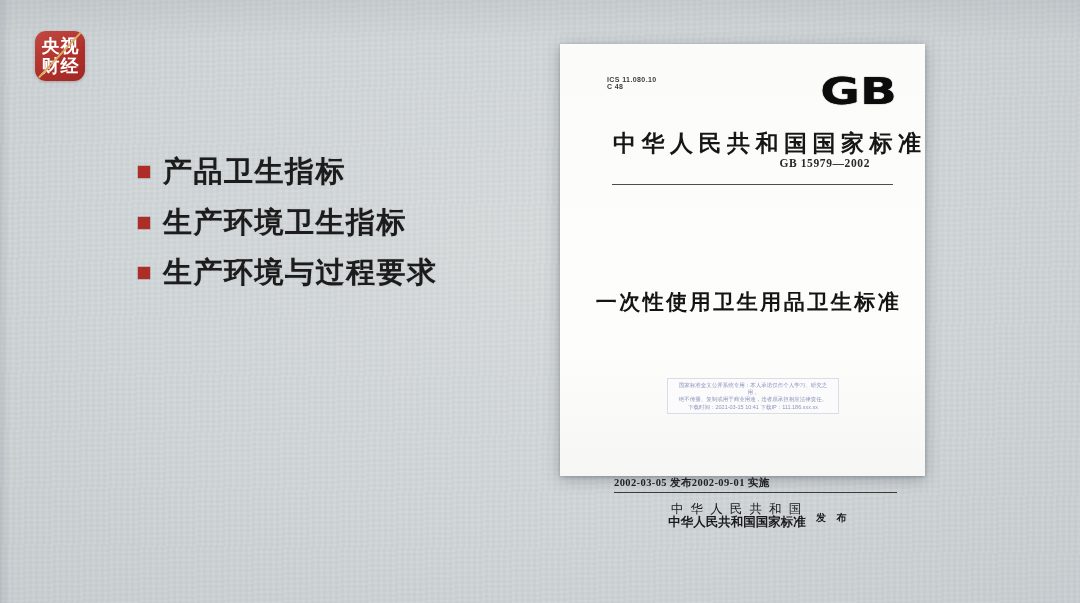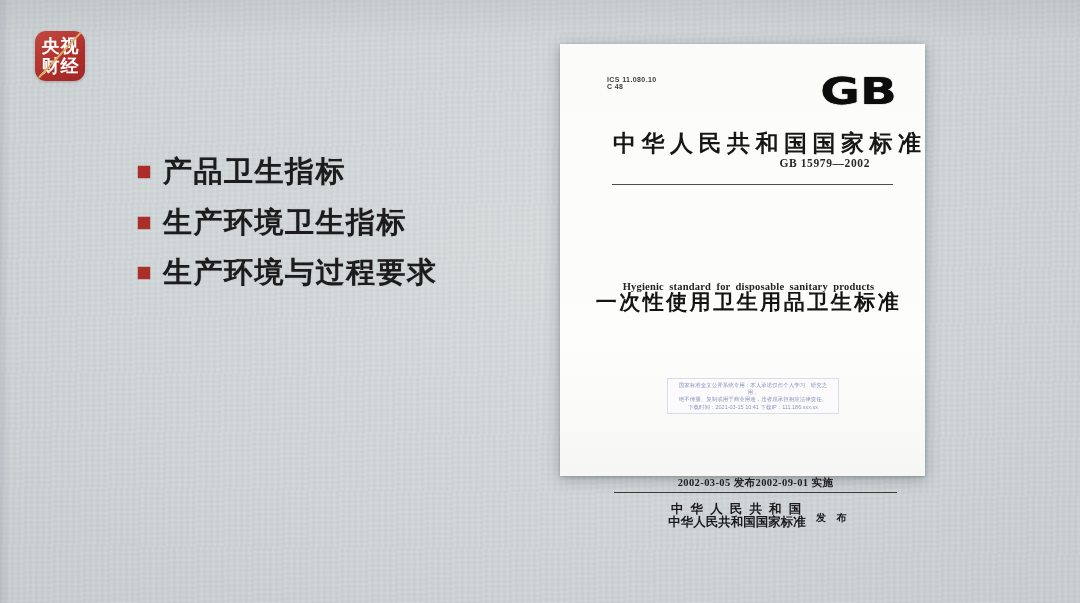--- a/index.html
+++ b/index.html
@@ -96,33 +96,33 @@
   }
   .wm-box {
     position:absolute; left:107px; top:334px; width:172px; height:36px;
     border:1px solid #dcdde4; background:rgba(251,251,254,.7);
     display:flex; flex-direction:column; justify-content:center; gap:1px;
     text-align:center; color:#8d94ba; font-size:5.5px; line-height:6.5px;
     filter:blur(.45px); padding:2px 6px; overflow:hidden;
   }
   .dates {
     position:absolute; left:54px; top:432px; width:283px;
-    display:flex; justify-content:center;
+    display:flex; justify-content:flex-start;
     font-size:10.5px; font-weight:bold; color:#222; letter-spacing:.4px;
     font-family:"Liberation Serif","DejaVu Serif",serif;
   }
   .dates-rule {
     position:absolute; left:54px; top:448px; width:283px; height:0;
     border-top:1.4px solid #3a3a3a;
   }
   .publisher {
     position:absolute; left:54px; top:459px; width:246px; text-align:center;
     font-family:"Liberation Serif","DejaVu Serif",serif; color:#1a1a1a;
   }
-  .pub1 { font-size:12.5px; font-weight:bold; letter-spacing:2px; white-space:pre; line-height:13px; }
+  .pub1 { font-size:12.5px; font-weight:normal; letter-spacing:2px; white-space:pre; line-height:13px; }
   .pub2 { font-size:12.5px; font-weight:bold; letter-spacing:0; line-height:13px; }
   .publish-label {
     position:absolute; left:256px; top:467px; font-size:10px; font-weight:bold;
     color:#1a1a1a; letter-spacing:4px; white-space:pre;
     font-family:"Liberation Serif","DejaVu Serif",serif;
     text-align:right;
   }
 </style>
 </head>
 <body>
@@ -153,21 +153,20 @@
   </div>
 
   <div class="doc">
     <div class="ics">ICS 11.080.10
 C 48</div>
     <div class="gb-mark">GB</div>
     <div class="std-header">中华人民共和国国家标准</div>
     <div class="std-number">GB 15979—2002</div>
     <div class="rule"></div>
     <div class="title-cn">一次性使用卫生用品卫生标准</div>
-    <div class="title-en">Hygienic standard for disposable sanitary products</div>
 
     <div class="wm-box">
       <span>国家标准全文公开系统专用：本人承诺仅作个人学习、研究之用，</span>
       <span>绝不传播、复制或用于商业用途，违者愿承担相应法律责任。</span>
       <span>下载时间：2021-03-15 10:41 下载IP：111.186.xxx.xx</span>
     </div>
 
     <div class="dates">
       <span>2002-03-05 发布</span>
       <span>2002-09-01 实施</span>

